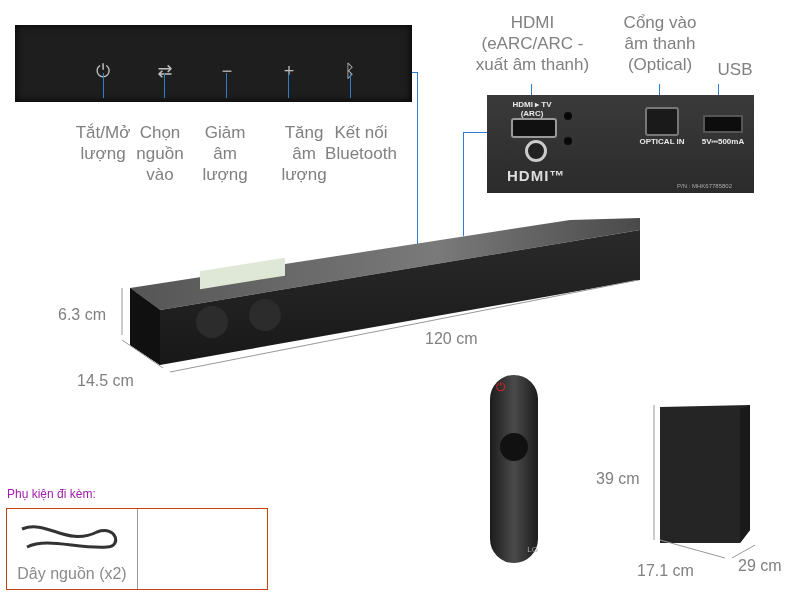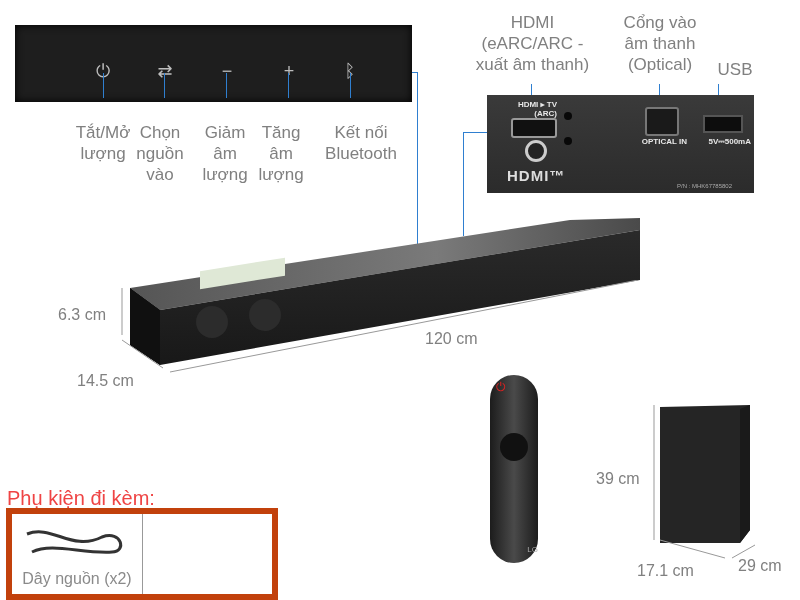--- a/index.html
+++ b/index.html
@@ -3,23 +3,23 @@
 <meta charset="utf-8">
 <style>
   html,body{margin:0;padding:0;background:#fff;}
   body{width:800px;height:600px;position:relative;overflow:hidden;font-family:"Liberation Sans",sans-serif;color:#7a7a7a;}
   .abs{position:absolute;}
   .lbl{position:absolute;font-size:17px;line-height:21px;color:#808080;text-align:center;white-space:pre-line;}
   .blue{position:absolute;background:#2f7fd0;}
   .panel{position:absolute;left:15px;top:25px;width:397px;height:77px;background:#1e1e1e;box-shadow:inset 0 0 8px #000;}
   .ctl{position:absolute;top:36px;width:20px;height:20px;color:#bdbdbd;font-size:18px;line-height:20px;text-align:center;}
   .back{position:absolute;left:487px;top:95px;width:267px;height:98px;background:linear-gradient(#3a3a3a,#2b2b2b);}
-  .tiny{position:absolute;color:#e8e8e8;font-size:8px;line-height:9px;text-align:right;font-weight:bold;}
+  .tiny{position:absolute;color:#e8e8e8;font-size:8px;line-height:9px;text-align:center;font-weight:bold;}
   .dim{position:absolute;font-size:16px;color:#808080;}
-  .acc{position:absolute;left:6px;top:508px;width:260px;height:80px;border:6px solid #c2410c;}
+  .acc{position:absolute;left:6px;top:508px;width:260px;height:80px;border:1px solid #c2410c;}
   .acc .cell{position:absolute;top:0;height:80px;}
   .acc .divd{position:absolute;left:130px;top:0;width:1px;height:80px;background:#999;}
   .acc .cap{position:absolute;bottom:6px;width:100%;text-align:center;font-size:16px;color:#8a8a8a;}
 </style>
 </head>
 <body>
 
 <div class="panel">
   <div class="ctl" style="left:78px">⏻</div>
   <div class="ctl" style="left:140px">⇄</div>
@@ -37,21 +37,21 @@
 <div class="blue" style="left:417px;top:72px;width:1px;height:176px"></div>
 
 <div class="lbl" style="left:58px;top:122px;width:90px">Tắt/Mở
 lượng</div>
 <div class="lbl" style="left:130px;top:122px;width:60px">Chọn
 nguồn
 vào</div>
 <div class="lbl" style="left:195px;top:122px;width:60px">Giảm
 âm
 lượng</div>
-<div class="lbl" style="left:251px;top:122px;width:60px">Tăng
+<div class="lbl" style="left:274px;top:122px;width:60px">Tăng
 âm
 lượng</div>
 <div class="lbl" style="left:316px;top:122px;width:90px">Kết nối
 Bluetooth</div>
 
 <div class="lbl" style="left:465px;top:12px;width:135px">HDMI
 (eARC/ARC -
 xuất âm thanh)</div>
 <div class="lbl" style="left:610px;top:12px;width:100px">Cổng vào
 âm thanh
@@ -120,21 +120,21 @@
 </svg>
 <svg class="abs" style="left:640px;top:400px" width="120" height="170">
   <line x1="14" y1="5" x2="14" y2="140" stroke="#999"></line>
   <line x1="20" y1="140" x2="85" y2="158" stroke="#999"></line>
   <line x1="92" y1="158" x2="115" y2="145" stroke="#999"></line>
 </svg>
 <div class="dim" style="left:596px;top:470px">39 cm</div>
 <div class="dim" style="left:637px;top:562px">17.1 cm</div>
 <div class="dim" style="left:738px;top:557px">29 cm</div>
 
-<div class="abs" style="left:7px;top:487px;font-size:20px;color:#ef4444">Phụ kiện đi kèm:</div>
+<div class="abs" style="left:7px;top:487px;font-size:12px;color:#a21caf">Phụ kiện đi kèm:</div>
 <div class="acc">
   <div class="cell" style="left:0;width:130px">
     <svg class="abs" style="left:10px;top:8px" width="110" height="38">
       <path d="M5,12 C30,2 50,30 80,15 C100,8 105,30 90,30 C60,32 30,20 10,30" stroke="#333" stroke-width="3" fill="none"></path>
     </svg>
     <div class="cap">Dây nguồn (x2)</div>
   </div>
   <div class="divd"></div>
 </div>
 

